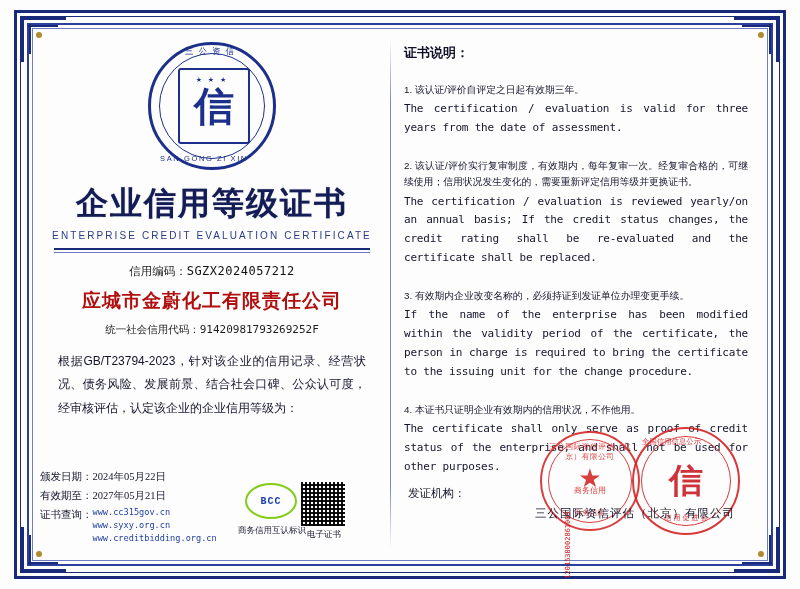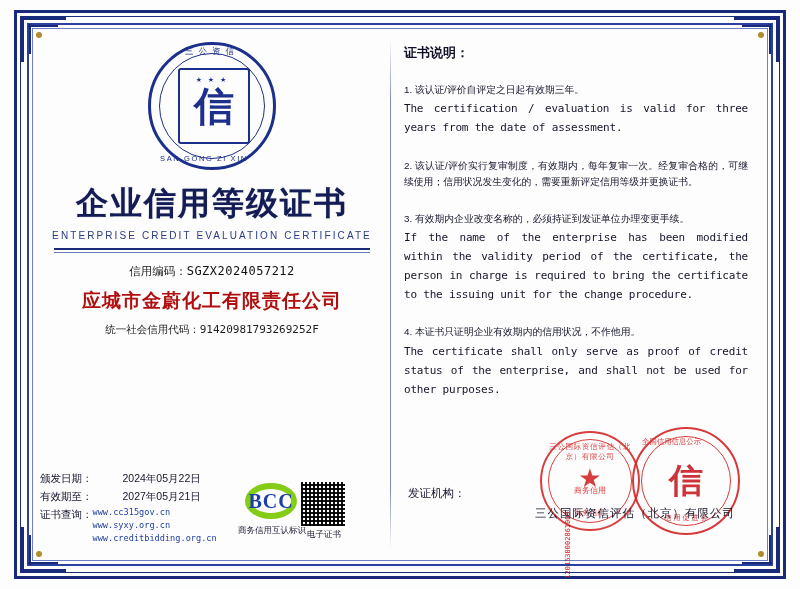--- a/index.html
+++ b/index.html
@@ -134,35 +134,35 @@
     font-family:"DejaVu Serif", serif;
     font-size:44px;font-weight:700;color:#b10f0f;letter-spacing:16px;
     padding-left:16px;
   }
 
   
   .lfoot{
     position:absolute;left:40px;bottom:44px;width:180px;text-align:left;
     font-size:10.5px;color:#15152e;line-height:1.75;
   }
-  .lfoot .ln span.v{font-family:Liberation Sans, sans-serif;margin-left:30px;}
+  .lfoot .ln span.v{font-family:Liberation Serif, serif;}
   .lfoot .urls{
     margin-top:1px;color:#1f3fa0;font-family:"DejaVu Sans Mono", monospace;font-size:8.6px;line-height:1.5;
   }
   .lfoot .q-line{display:flex;}
   .lfoot .q-line .k{white-space:nowrap;}
 
   
   .bcc{
     position:absolute;left:245px;bottom:70px;width:52px;height:36px;
   }
   .bcc .ellipse{
-    position:absolute;inset:0;border:6px solid #84cc16;border-radius:50%;
+    position:absolute;inset:0;border:2px solid #84cc16;border-radius:50%;
     display:flex;align-items:center;justify-content:center;
-    font-family:Liberation Serif, serif;font-weight:700;font-size:20px;color:#1b3fa8;
+    font-family:Liberation Mono, monospace;font-weight:700;font-size:10px;color:#1b3fa8;
     letter-spacing:1px;
   }
   .bcc-cap{
     position:absolute;left:226px;bottom:52px;width:92px;text-align:center;
     font-size:8.5px;color:#16162e;
   }
   
   .qr{
     position:absolute;left:300px;bottom:62px;width:44px;height:44px;
     background:
@@ -299,20 +299,21 @@
     <div class="row-label">
       <span>信用编码：</span><span class="val">SGZX2024057212</span>
     </div>
 
     <div class="company">应城市金蔚化工有限责任公司</div>
 
     <div class="uscc">
       <span>统一社会信用代码：</span><span class="val">91420981793269252F</span>
     </div>
 
+    <div class="body-text">根据GB/T23794-2023，针对该企业的信用记录、经营状况、债务风险、发展前景、结合社会口碑、公众认可度，经审核评估，认定该企业的企业信用等级为：</div>
 
   </div>
 
   <div class="lfoot">
     <div class="ln">
       <span>颁发日期：</span><span class="v">2024年05月22日</span>
     </div>
     <div class="ln">
       <span>有效期至：</span><span class="v">2027年05月21日</span>
     </div>
@@ -334,20 +335,21 @@
   <div class="qr"></div>
   <div class="qr-cap">电子证书</div>
 
   <div class="right">
     <h2>证书说明：</h2>
 
     <p class="note cn">1. 该认证/评价自评定之日起有效期三年。</p>
     <p class="note en">The certification / evaluation is valid for three years from the date of assessment.</p>
 
     <p class="note cn">2. 该认证/评价实行复审制度，有效期内，每年复审一次。经复审合格的，可继续使用；信用状况发生变化的，需要重新评定信用等级并更换证书。</p>
+    <p class="note en">The certification / evaluation is reviewed yearly/on an annual basis; If the credit status changes, the credit rating shall be re-evaluated and the certificate shall be replaced.</p>
 
     <p class="note cn">3. 有效期内企业改变名称的，必须持证到发证单位办理变更手续。</p>
     <p class="note en">If the name of the enterprise has been modified within the validity period of the certificate, the person in charge is required to bring the certificate to the issuing unit for the change procedure.</p>
 
     <p class="note cn">4. 本证书只证明企业有效期内的信用状况，不作他用。</p>
     <p class="note en">The certificate shall only serve as proof of credit status of the enterprise, and shall not be used for other purposes.</p>
 
   </div>
 
   <div class="issuer">发证机构：</div>

